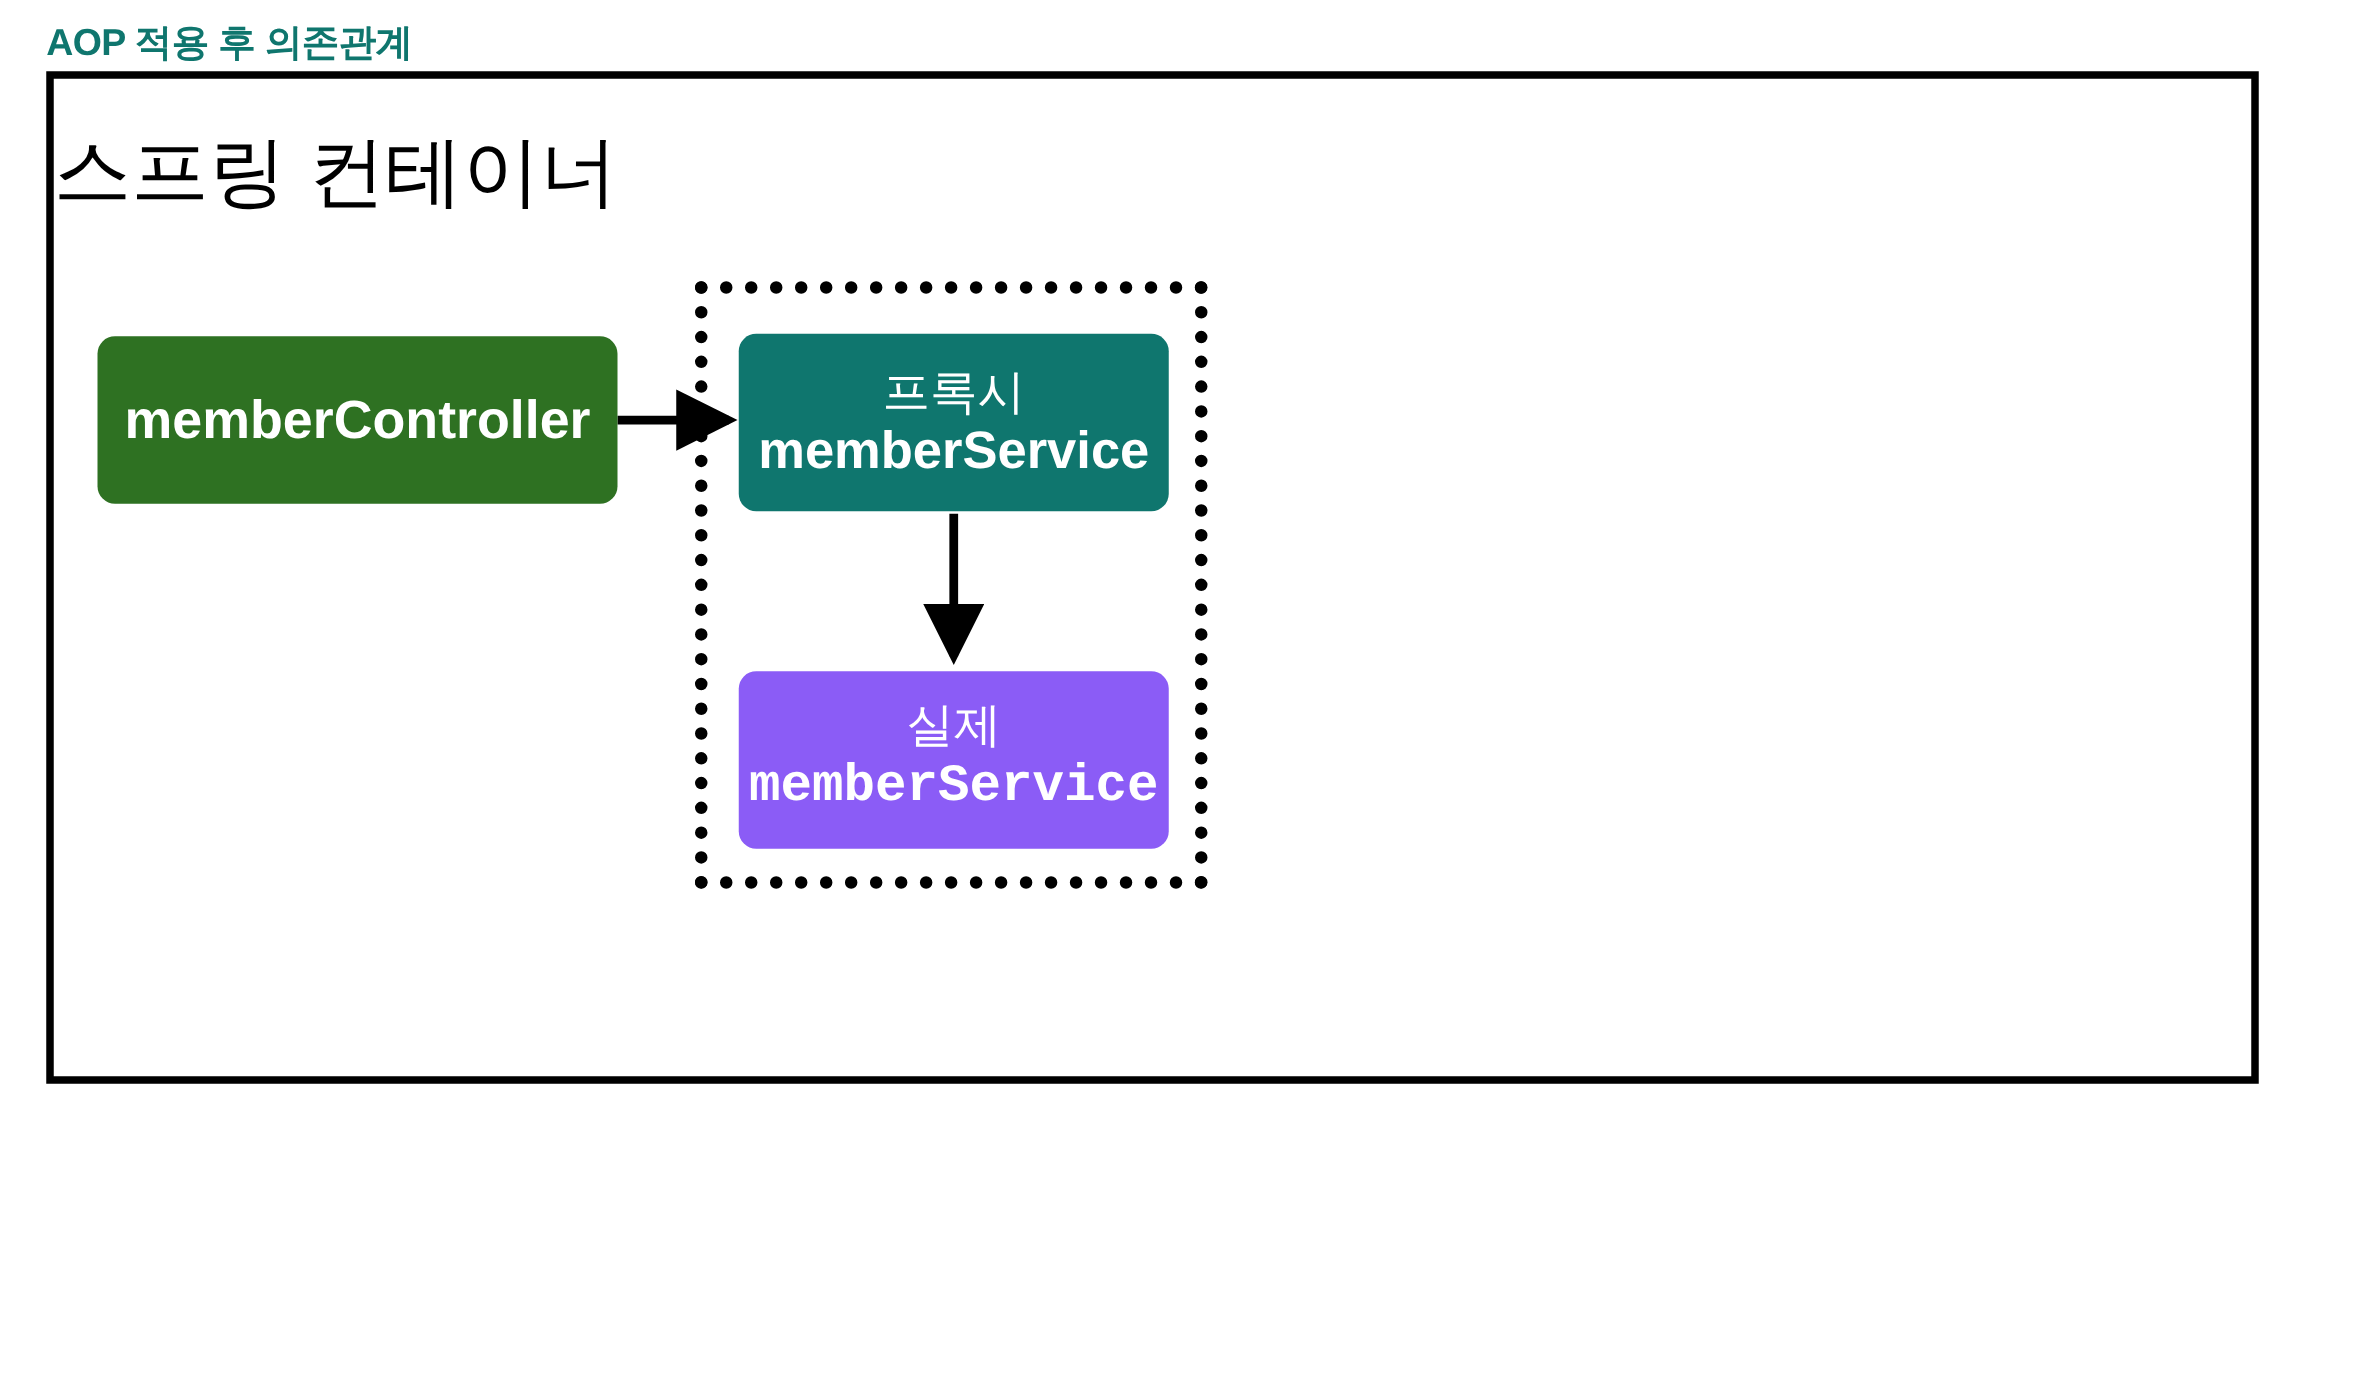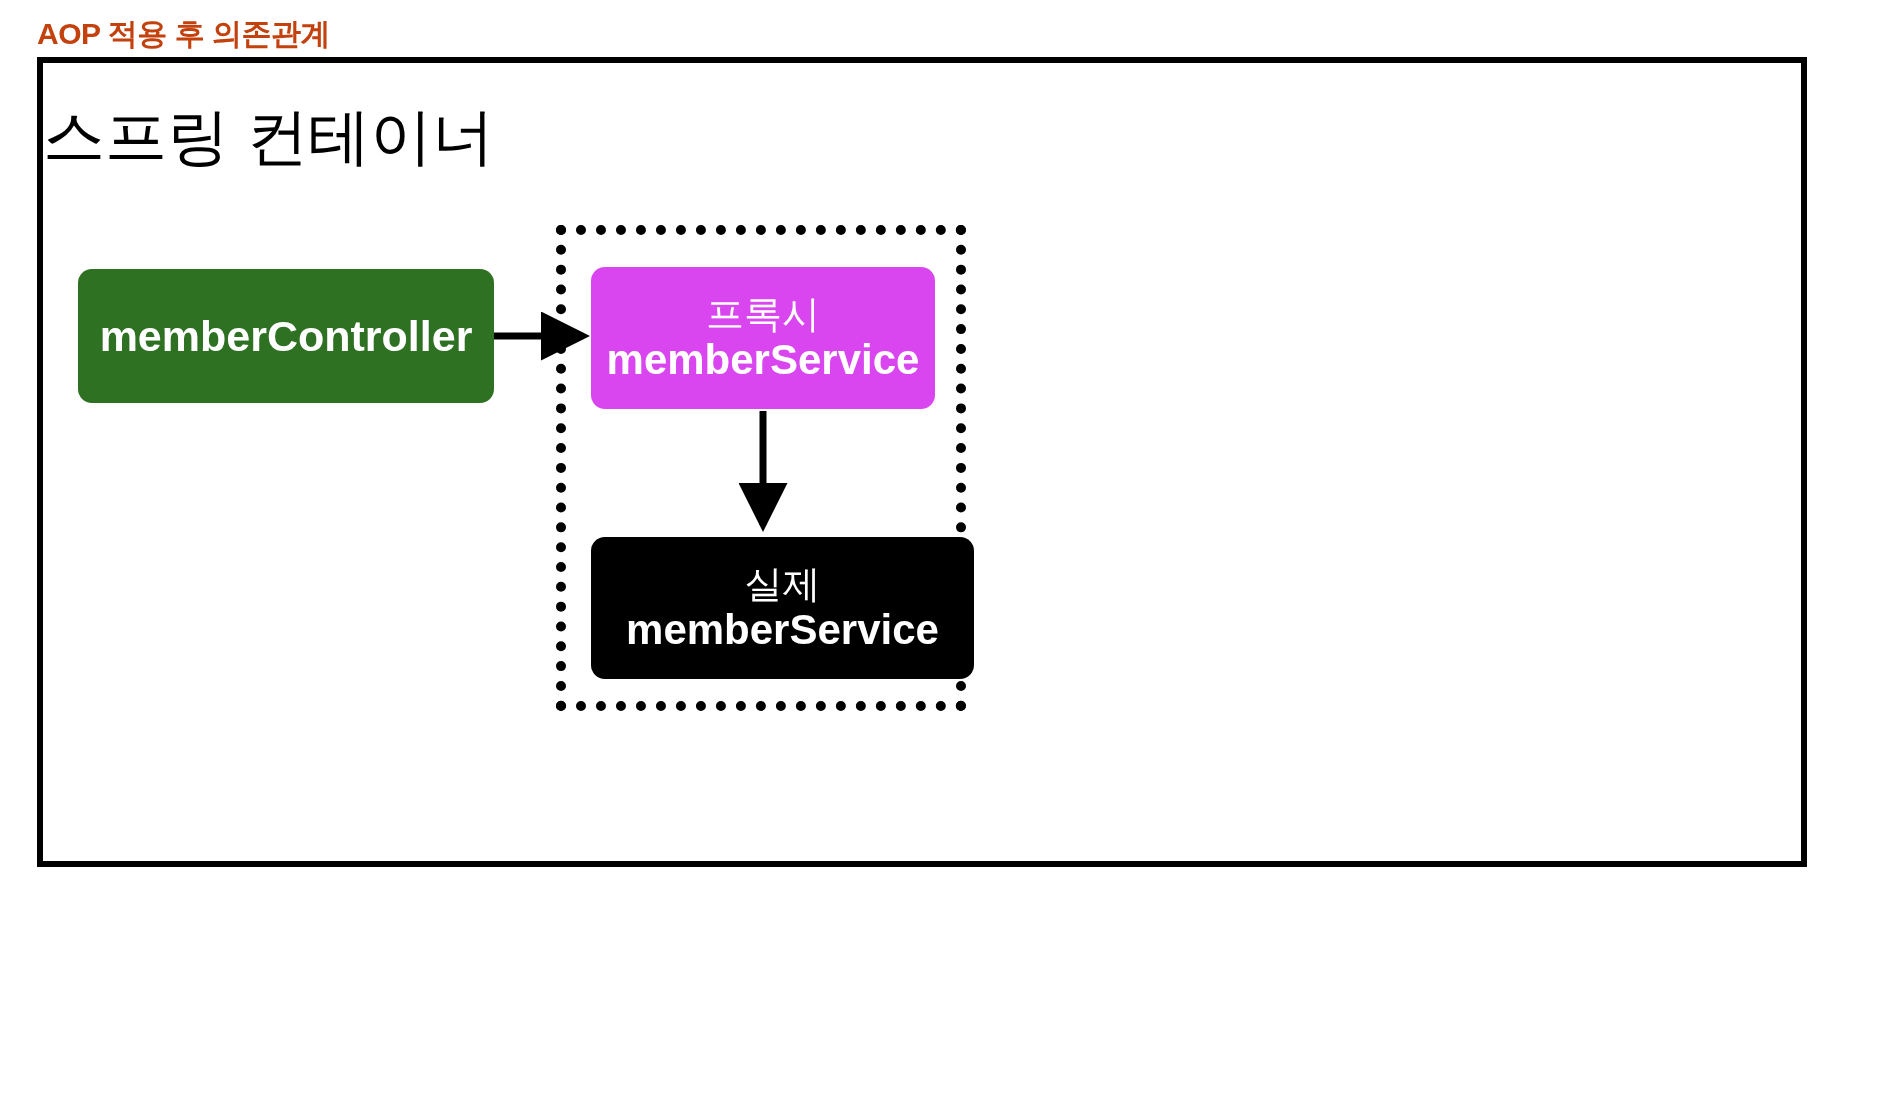--- a/index.html
+++ b/index.html
@@ -15,21 +15,21 @@
     overflow: hidden;
   }
 
   
   .slide-title {
     position: absolute;
     left: 37px;
     top: 14px;
     font-size: 30px;
     font-weight: bold;
-    color: #c2410c;
+    color: #0f766e;
     letter-spacing: -0.5px;
     white-space: nowrap;
   }
 
   
   .container-frame {
     position: absolute;
     left: 37px;
     top: 57px;
     width: 1770px;
@@ -88,33 +88,34 @@
     border: 10px dotted #000000;
     box-sizing: border-box;
     background: transparent;
   }
 
   .node-proxy {
     left: 548px;
     top: 204px;
     width: 344px;
     height: 142px;
-    background: #d946ef;
+    background: #0f766e;
     font-size: 40px;
   }
   .node-proxy .line-top { font-weight: 400; font-size: 38px; }
   .node-proxy .line-bot { font-weight: bold; font-size: 42px; }
 
   .node-real {
     left: 548px;
     top: 474px;
-    width: 383px;
+    width: 344px;
     height: 142px;
-    background: #000000;
+    background: #8b5cf6;
     font-size: 40px;
+    font-family: Liberation Mono, monospace;
   }
   .node-real .line-top { font-weight: 400; font-size: 38px; }
   .node-real .line-bot { font-weight: bold; font-size: 42px; }
 
   
   .arrow-svg {
     position: absolute;
     left: 0;
     top: 0;
     width: 1770px;

